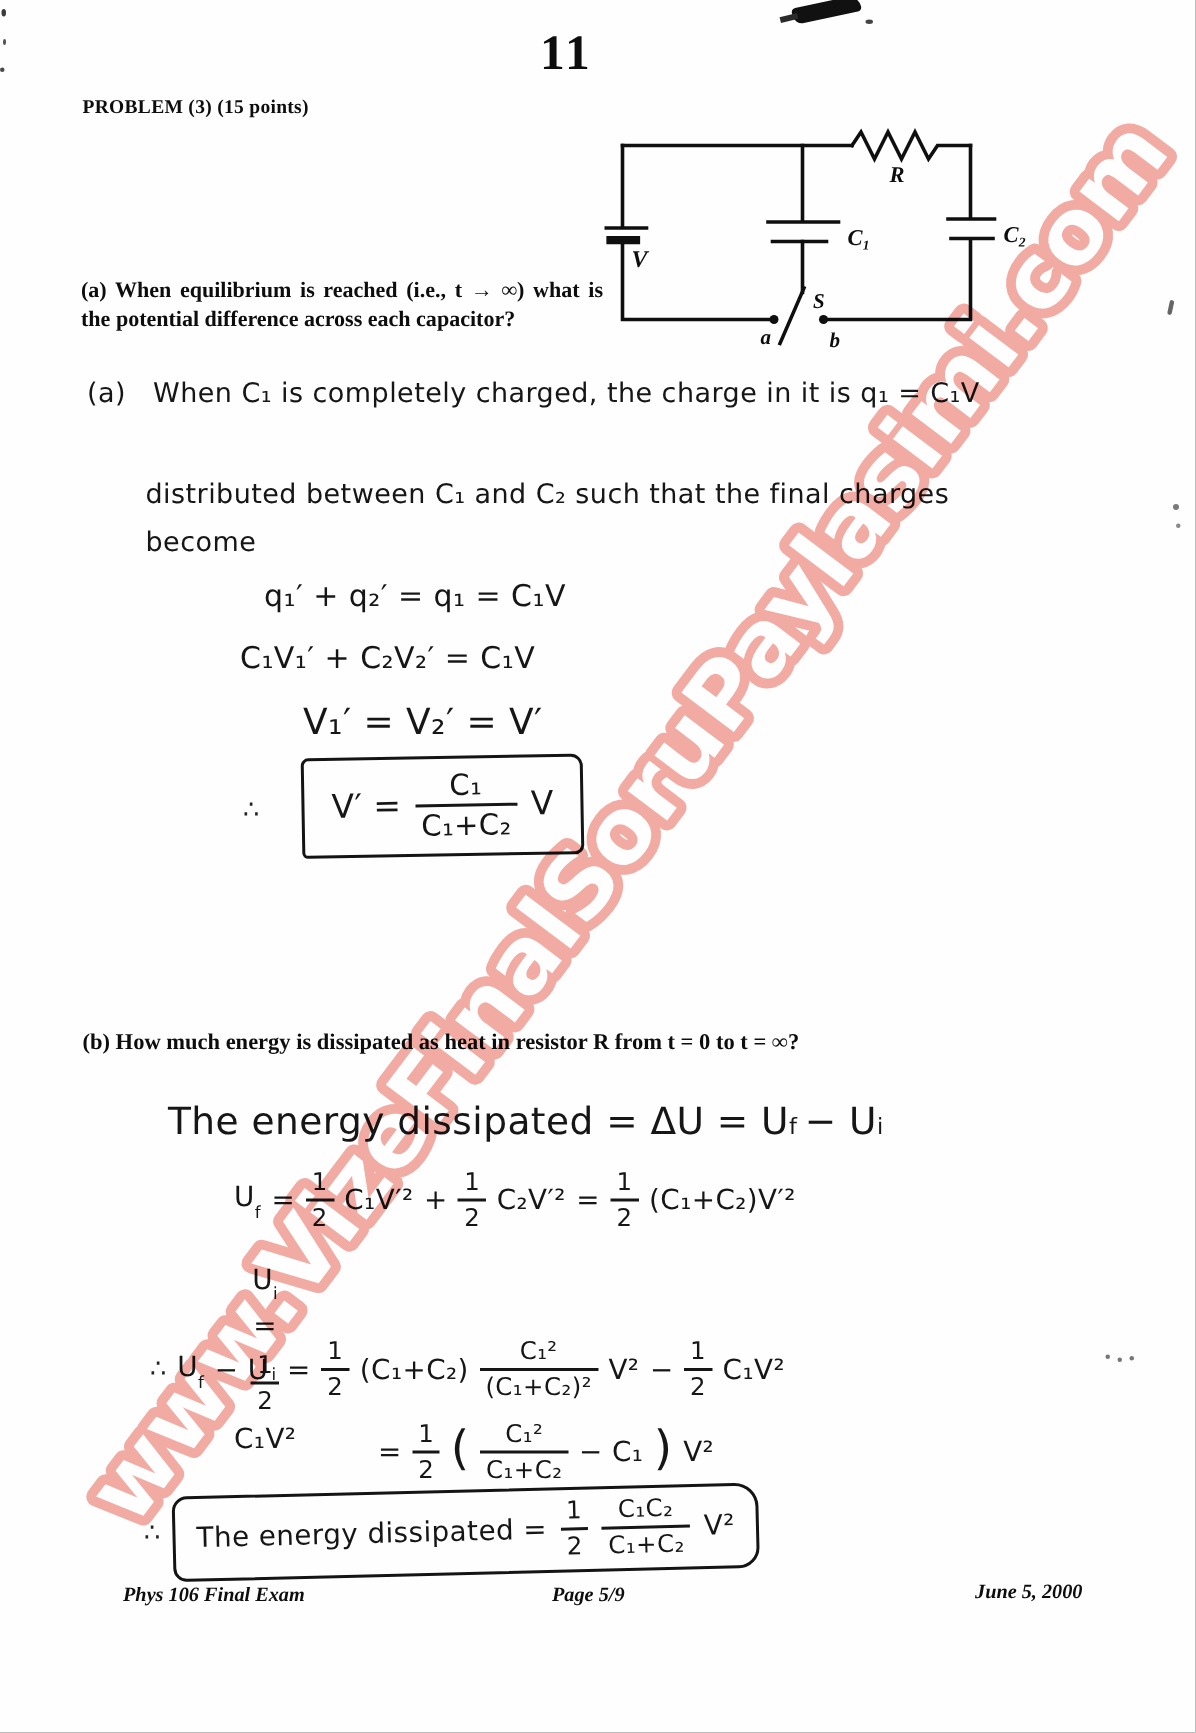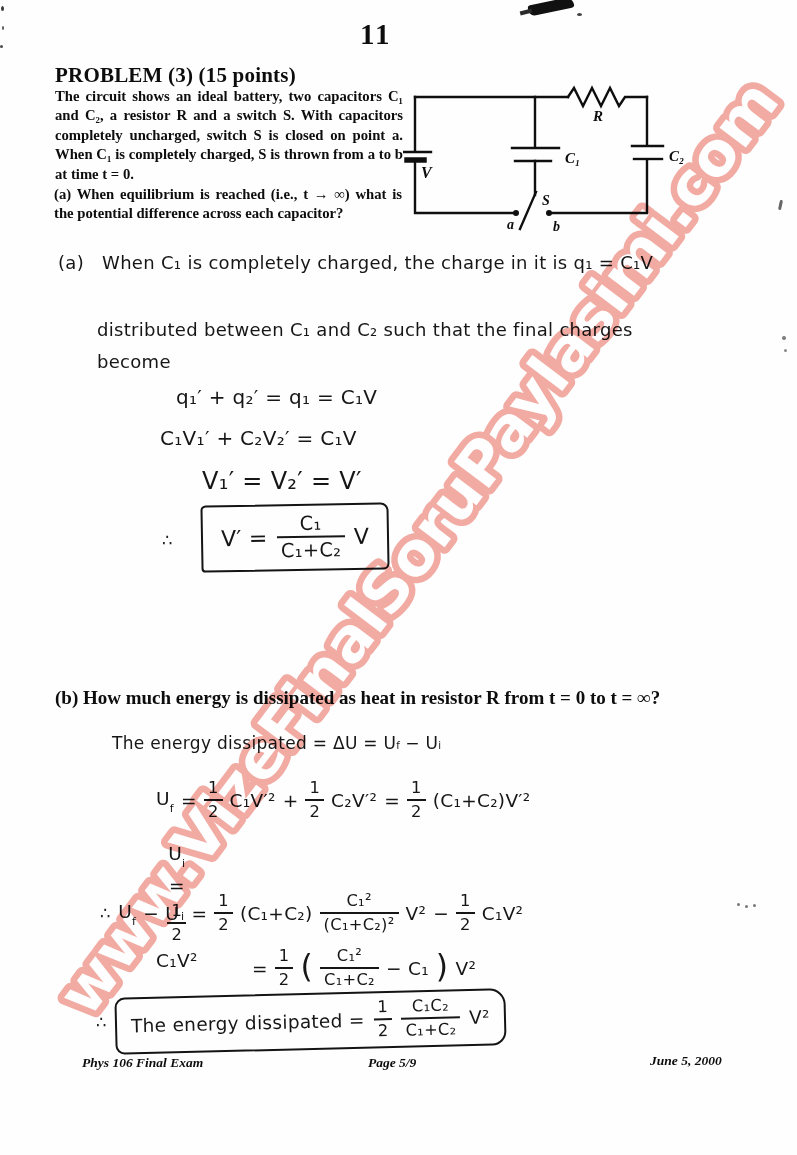--- a/index.html
+++ b/index.html
@@ -4,24 +4,24 @@
 <style>
   html,body{margin:0;padding:0;background:#888;}
   #page{
     position:relative;width:797px;height:1155px;margin:0 auto;
     background:#fefefe;overflow:hidden;
     font-family:"Liberation Serif",serif;color:#111;
   }
   .abs{position:absolute;}
   .printed{font-family:"Liberation Serif",serif;font-weight:700;color:#0d0d0d;}
   .hw{font-family:"DejaVu Sans",sans-serif;color:#161616;letter-spacing:.3px;}
-  .page-number{font-size:29px;letter-spacing:2px;}
-  .prob-title{font-size:21px;letter-spacing:.2px;}
+  .page-number{font-size:33px;letter-spacing:2px;}
+  .prob-title{font-size:13px;letter-spacing:.2px;}
   .prob-body,.prob-parta{width:348px;font-size:14.7px;line-height:19.4px;text-align:justify;}
-  .prob-partb{font-size:19px;white-space:nowrap;}
+  .prob-partb{font-size:15px;white-space:nowrap;}
   .hw-line{font-size:18px;white-space:nowrap;}
   .eq{display:flex;align-items:center;gap:7px;white-space:nowrap;}
   .eq sub,.usub sub{font-size:.6em;position:relative;top:.25em;}
   .frac{display:inline-flex;flex-direction:column;align-items:center;line-height:1;font-size:.88em;}
   .frac .num{padding:0 4px 3px;}
   .frac .den{border-top:2px solid #161616;padding:3px 4px 0;}
   .bigparen{font-size:1.7em;font-weight:400;transform:translateY(-2px);}
   .therefore{font-size:17px;color:#222;}
   .answer-box{
     border:2.5px solid #141414;display:inline-flex;align-items:center;gap:9px;
@@ -49,21 +49,20 @@
   <div class="noise" style="left:779px;top:200px;width:3px;height:10px;background:#666;border-radius:2px;transform:rotate(12deg);"></div>
   <div class="noise" style="left:782px;top:336px;width:4px;height:4px;background:#7a7a7a;"></div>
   <div class="noise" style="left:784px;top:349px;width:3px;height:3px;background:#8a8a8a;"></div>
   <div class="noise" style="left:737px;top:903px;width:3px;height:3px;"></div>
   <div class="noise" style="left:745px;top:905px;width:3px;height:3px;"></div>
   <div class="noise" style="left:753px;top:904px;width:3px;height:3px;"></div>
 
   <div class="abs printed page-number" style="left:360px;top:18px;">11</div>
 
   <div class="abs printed prob-title" style="left:55px;top:63px;">PROBLEM (3) (15 points)</div>
-  <div class="abs printed prob-body" style="left:55px;top:87px;">The circuit shows an ideal battery, two capacitors C₁ and C₂, a resistor R and a switch S. With capacitors completely uncharged, switch S is closed on point a. When C₁ is completely charged, S is thrown from a to b at time t = 0.</div>
   <div class="abs printed prob-parta" style="left:54px;top:185px;">(a) When equilibrium is reached (i.e., t → ∞) what is the potential difference across each capacitor?</div>
 
   <svg class="abs circuit-svg" style="left:403px;top:83px;" width="300" height="158" viewBox="0 0 300 158">
     <g stroke="#0f0f0f" stroke-width="2.4" fill="none" stroke-linecap="square">
       <path d="M12,14 H165"></path>
       <path d="M165,14 l6,-9 l9,18 l9,-18 l9,18 l9,-18 l9,18 l6,-9 H244"></path>
       <path d="M244,14 V62 M244,77 V130 H146"></path>
       <path d="M12,14 V68 M12,80 V130 H113"></path>
       <path d="M-2,69 H28"></path>
       <path stroke-width="5.5" d="M4,77 H21"></path>
@@ -101,21 +100,21 @@
     <span>V′ =</span>
     <span class="frac">
       <span class="num">C₁</span>
       <span class="den">C₁+C₂</span>
     </span>
     <span>V</span>
   </div>
 
   <div class="abs printed prob-partb" style="left:55px;top:687px;">(b) How much energy is dissipated as heat in resistor R from t = 0 to t = ∞?</div>
 
-  <div class="abs hw eq" style="left:112px;top:733px;font-size:17px;gap:0;">
+  <div class="abs hw eq" style="left:112px;top:733px;font-size:25px;gap:0;">
     <span>The energy dissipated = ΔU = U</span>
       <sub>f</sub>
     <span style="padding-left:5px;">− U</span>
       <sub>i</sub>
   </div>
 
   <div class="abs hw eq" style="left:156px;top:780px;font-size:18.5px;">
     <span class="usub"><span>U</span><sub>f</sub></span>
     <span>=</span>
     <span class="frac">

